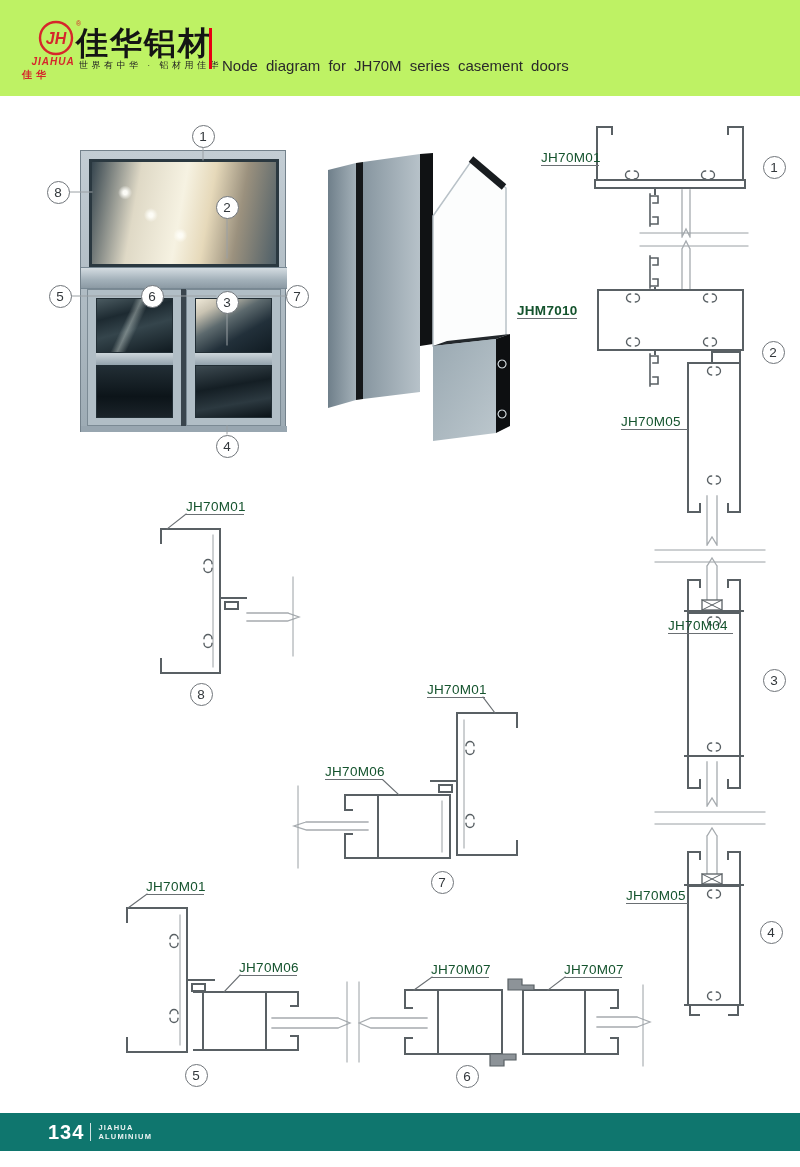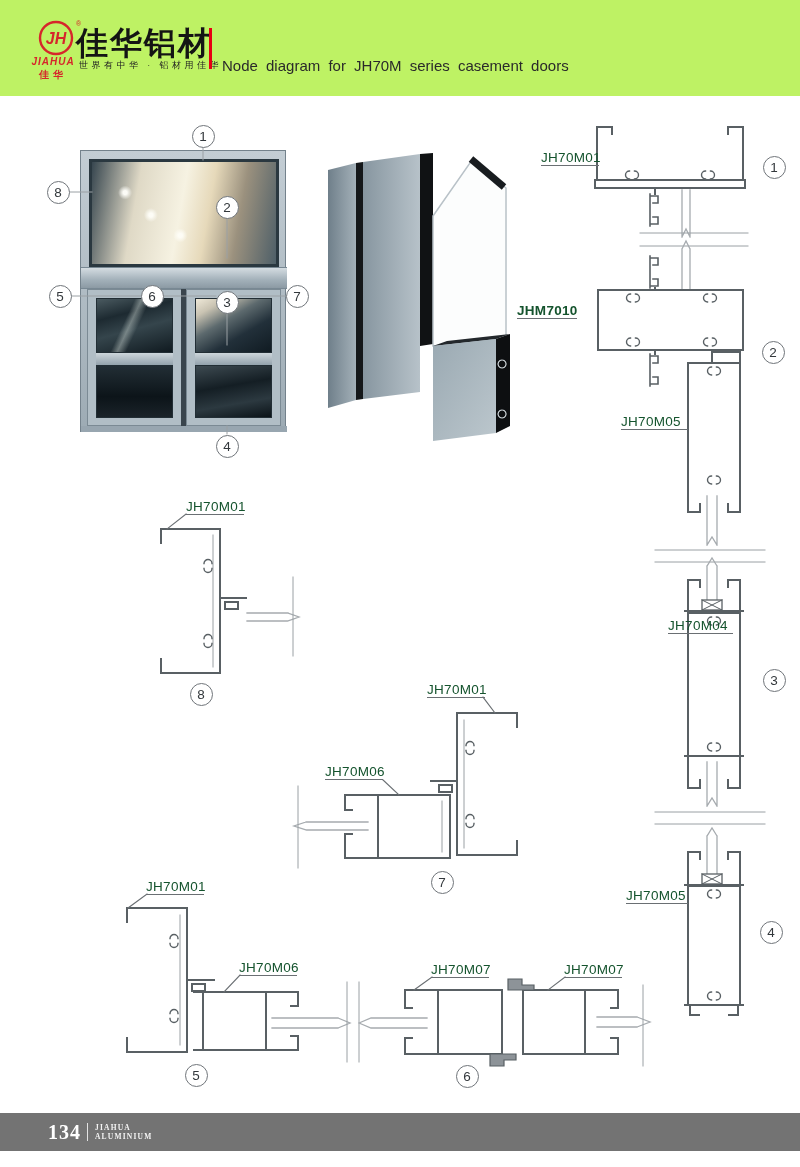--- a/index.html
+++ b/index.html
@@ -3,21 +3,21 @@
 <meta charset="utf-8">
 <style>
   html,body{margin:0;padding:0;}
   body{width:800px;height:1167px;background:#fff;position:relative;overflow:hidden;
        font-family:"Liberation Sans",sans-serif;}
   
   .hdr{position:absolute;left:0;top:0;width:800px;height:96px;background:#bef264;}
   .emblem{position:absolute;left:30px;top:16px;}
   .logo-name{position:absolute;left:22px;top:56px;width:62px;text-align:center;
              color:#d6262b;font-weight:bold;font-size:10px;letter-spacing:1px;font-style:italic;}
-  .logo-cn{position:absolute;left:22px;top:68px;width:62px;text-align:center;
+  .logo-cn{position:absolute;left:22px;top:68px;width:62px;
            color:#d6262b;font-weight:bold;font-size:10px;letter-spacing:4px;}
   .company-cn{position:absolute;left:76px;top:22px;font-size:32px;font-weight:bold;
               color:#141414;letter-spacing:2px;}
   .tagline{position:absolute;left:79px;top:59px;font-size:9px;color:#222;letter-spacing:3.5px;font-family:Liberation Serif, serif;}
   .hdr-divider{position:absolute;left:209px;top:28px;width:3px;height:41px;background:#e60012;}
   .title-cn{position:absolute;left:221px;top:26px;font-size:26px;font-weight:bold;color:#1c1c1c;letter-spacing:1px;}
   .title-en{position:absolute;left:222px;top:57px;font-size:15px;color:#2a2a2a;word-spacing:4px;}
   
   .photo{position:absolute;left:80px;top:150px;width:206px;height:282px;box-sizing:border-box;
          background:linear-gradient(180deg,#c3cdd4,#9dabb4);border:1px solid #74828c;}
@@ -275,20 +275,20 @@
 
 <div class="pt" style="left:762.5px;top:155.5px;">1</div>
 <div class="pt" style="left:761.5px;top:340.5px;">2</div>
 <div class="pt" style="left:762.5px;top:668.5px;">3</div>
 <div class="pt" style="left:759.5px;top:920.5px;">4</div>
 <div class="pt" style="left:184.5px;top:1063.5px;">5</div>
 <div class="pt" style="left:455.5px;top:1064.5px;">6</div>
 <div class="pt" style="left:430.5px;top:870.5px;">7</div>
 <div class="pt" style="left:189.5px;top:682.5px;">8</div>
 
-<div class="ftr" style="background: #737373; font-family: Liberation Serif, serif;">
+<div class="ftr" style="background: #0f766e;">
   <span class="ftr-num">134</span>
   <span class="ftr-sep"></span>
   <span class="ftr-brand">
     <span>JIAHUA</span>
     <span>ALUMINIUM</span>
   </span>
 </div>
 
 </body></html>

